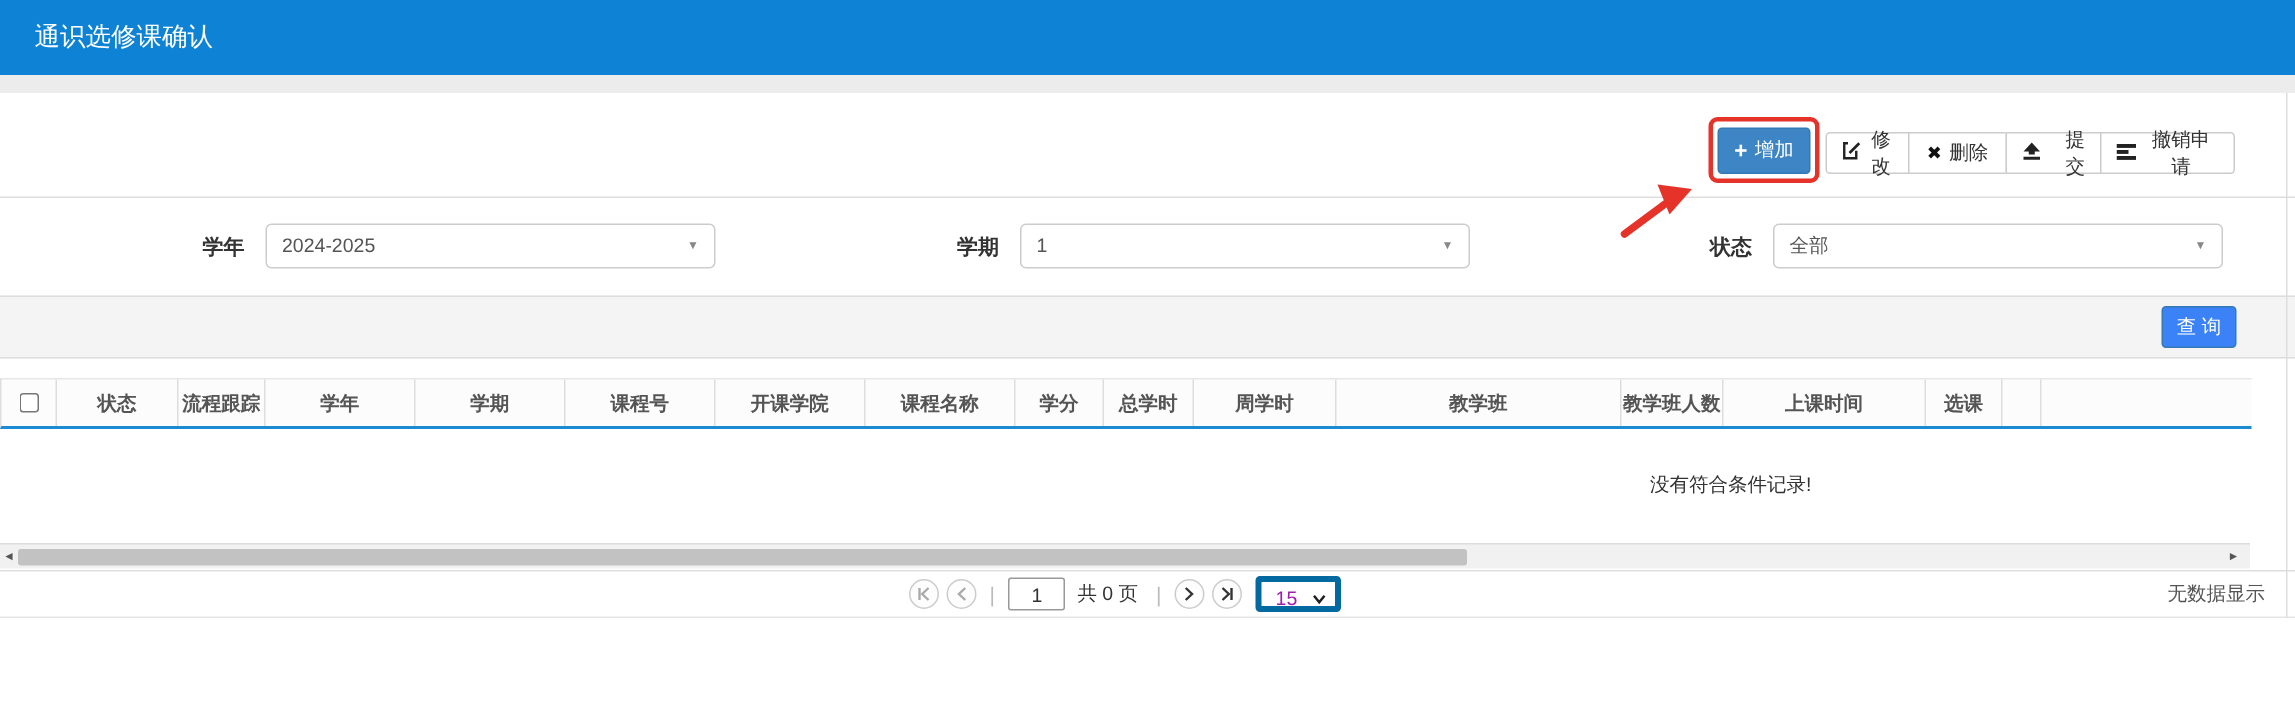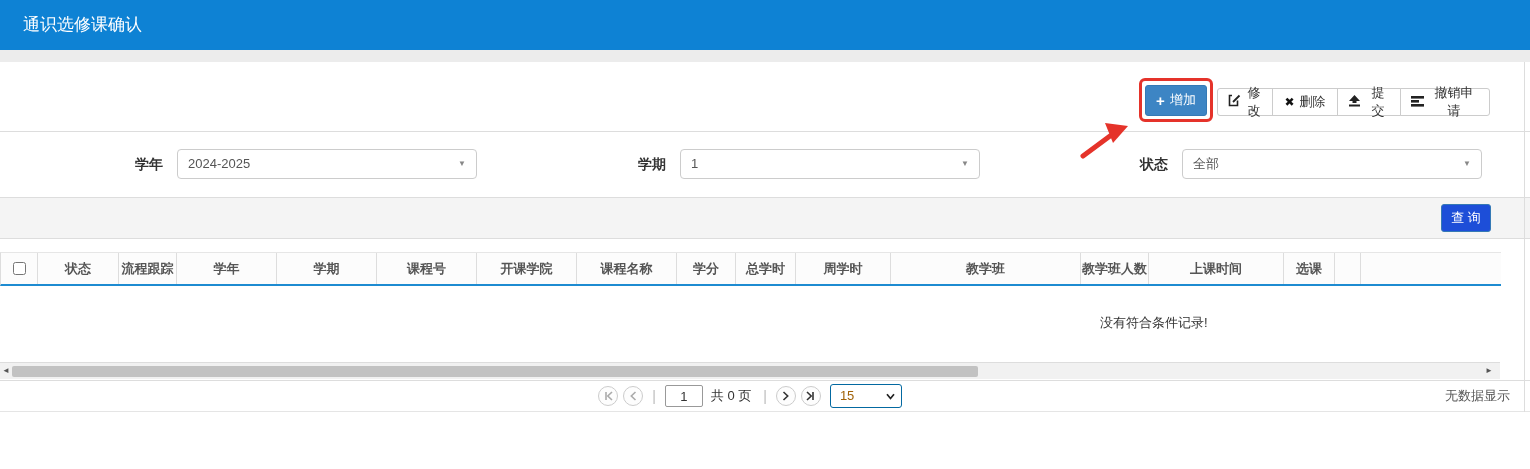--- a/index.html
+++ b/index.html
@@ -19,35 +19,35 @@
   .btn-add { width:62px; height:31px; background:#3d85c4; border:1px solid #3579b5; border-radius:3px;
     color:#fff; font-size:13px; display:flex; align-items:center; justify-content:center; gap:5px; cursor:pointer;
     font-family:inherit; }
   .btn-add .plus { font-size:15px; font-weight:bold; line-height:1; }
   .btn-group { position:absolute; left:1217px; top:88px; height:28px; display:flex; }
   .btn-group button { height:28px; background:#fff; border:1px solid #ccc; margin-left:-1px;
     color:#333; font-size:13px; display:flex; align-items:center; justify-content:center; gap:5px; cursor:pointer;
     font-family:inherit; padding:0 10px; }
   .btn-group button:first-child { border-radius:3px 0 0 3px; margin-left:0; }
   .btn-group button:last-child { border-radius:0 3px 3px 0; }
-  .bg-modify { width:56px; } .bg-delete { width:66px; } .bg-submit { width:64px; } .bg-withdraw { width:90px; }
+  .bg-modify { width:56px; } .bg-delete { width:66px; } .bg-submit { width:64px;text-align:right; } .bg-withdraw { width:90px; }
   .x-glyph { font-size:12px; font-weight:bold; color:#111; line-height:1; }
   
   .filterbar { position:absolute; left:0; top:132px; width:1530px; height:65px; background:#fff; }
   .fgroup { position:absolute; top:17px; display:flex; align-items:center; }
   .fgroup .flabel { font-size:14px; font-weight:bold; color:#333; margin-right:14px; line-height:30px; }
   .fselect { position:relative; width:300px; height:30px; background:#fff; border:1px solid #ccc;
     border-radius:4px; font-size:13px; color:#555; line-height:28px; padding:0 24px 0 10px; cursor:pointer;
     white-space:nowrap; overflow:hidden; }
   .fselect .caret { position:absolute; right:10px; top:0; line-height:28px; font-size:8px; color:#888; }
   .fg-year { left:135px; } .fg-term { left:638px; } .fg-status { left:1140px; }
   
   .querybar { position:absolute; left:0; top:197px; width:1530px; height:42px; background:#f4f4f4;
     border-top:1px solid #ddd; border-bottom:1px solid #ddd; }
-  .btn-query { position:absolute; left:1441px; top:204px; width:50px; height:28px; background:#1d4ed8;
+  .btn-query { position:absolute; left:1441px; top:204px; width:50px; height:28px; background:#3b82f6;
     border:1px solid #3579b5; border-radius:3px; color:#fff; font-size:13px; cursor:pointer; font-family:inherit; }
   
   .grid-header { position:absolute; left:0; top:252px; width:1501px; height:34px; display:flex;
     background:#fcfcfc; border-top:1px solid #e6e6e6; border-left:1px solid #ddd; border-bottom:2px solid #1d8bd1; }
   .gh-cell { flex:none; height:31px; border-right:1px solid #ddd; font-size:13px; font-weight:bold; color:#555;
     text-align:center; line-height:31px; overflow:hidden; white-space:nowrap; cursor:pointer; }
   .gh-check { display:flex; align-items:center; justify-content:center; }
   .gh-check input { width:13px; height:13px; cursor:pointer; }
   .grid-body { position:absolute; left:0; top:286px; width:1500px; height:76px; background:#fff; }
   .empty-msg { position:absolute; left:1100px; top:28px; font-size:13px; color:#333; }
@@ -61,22 +61,22 @@
   .pagerbar { position:absolute; left:0; top:380px; width:1530px; height:32px; background:#fff;
     border-top:1px solid #ddd; border-bottom:1px solid #e5e5e5; }
   .pager-center { position:absolute; left:0; top:0; width:1500px; height:30px;
     display:flex; align-items:center; justify-content:center; gap:5px; }
   .pg-btn { width:20px; height:20px; border:1px solid #ccc; border-radius:50%; background:#fdfdfd;
     display:flex; align-items:center; justify-content:center; cursor:pointer; padding:0; }
   .pg-sep { color:#bbb; font-size:14px; padding:0 4px; }
   .pg-input { width:38px; height:22px; border:1px solid #999; border-radius:2px; text-align:center;
     font-size:13px; color:#333; font-family:inherit; }
   .pg-total { font-size:13px; color:#333; margin:0 3px; }
-  .pg-select { position:relative; width:72px; height:24px; border:1px solid #0369a1; border-radius:3px;
-    background:#fff; font-size:13px; color:#a16207; line-height:22px; padding-left:9px; margin-left:4px; cursor:pointer; }
+  .pg-select { position:relative; width:57px; height:24px; border:4px solid #0369a1; border-radius:3px;
+    background:#fff; font-size:13px; color:#a21caf; line-height:22px; padding-left:9px; margin-left:4px; cursor:pointer; }
   .pg-select svg { position:absolute; right:6px; top:8px; }
   .no-data { position:absolute; right:20px; top:0; line-height:30px; font-size:13px; color:#555;margin-left:38px; }
   
   .arrow-annotation { position:absolute; left:1078px; top:114px; pointer-events:none; }
   .panel-right-border { position:absolute; left:1524px; top:62px; width:1px; height:350px; background:#ddd; }
   .ico { display:inline-block; }
 </style>
 </head>
 <body>
 

